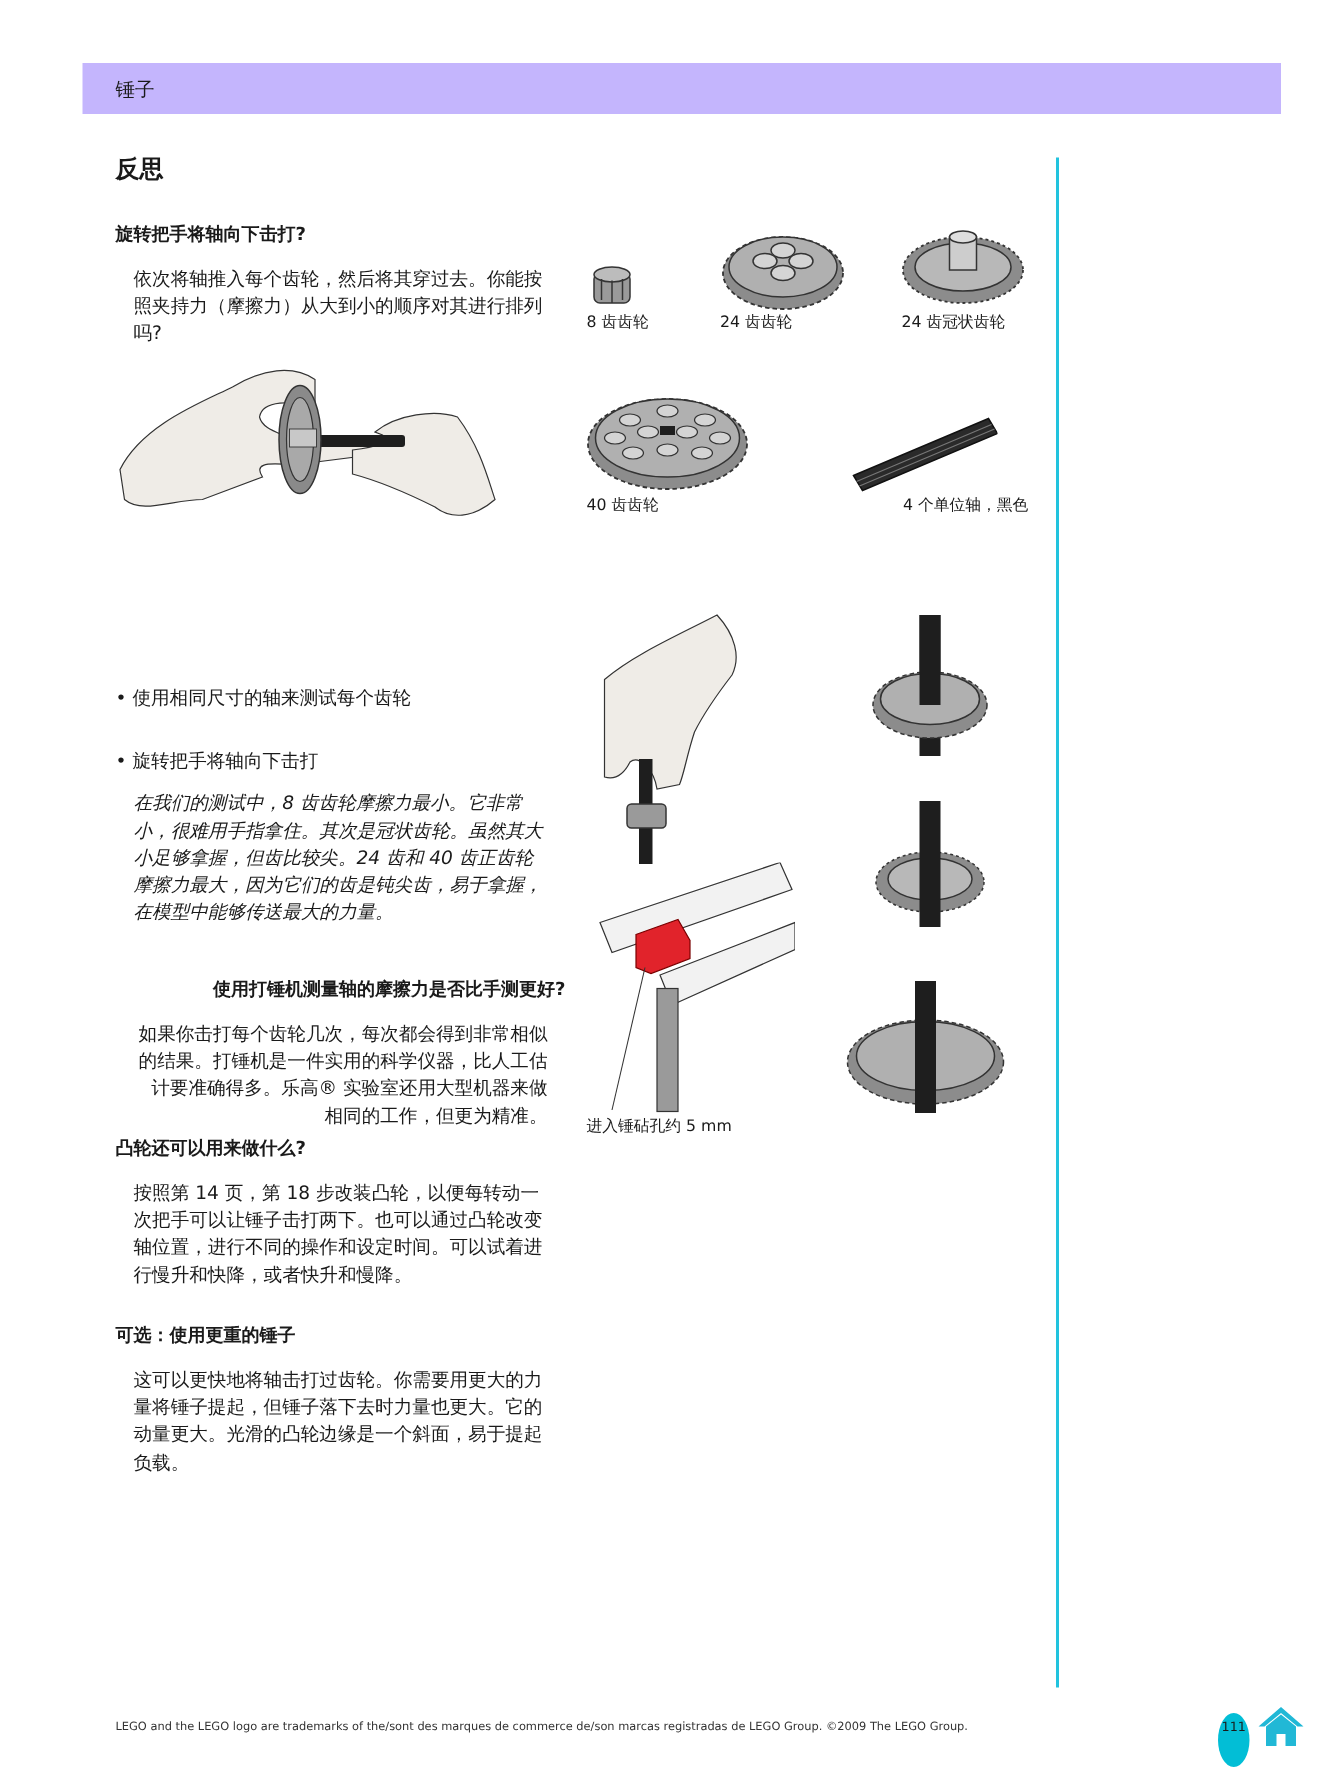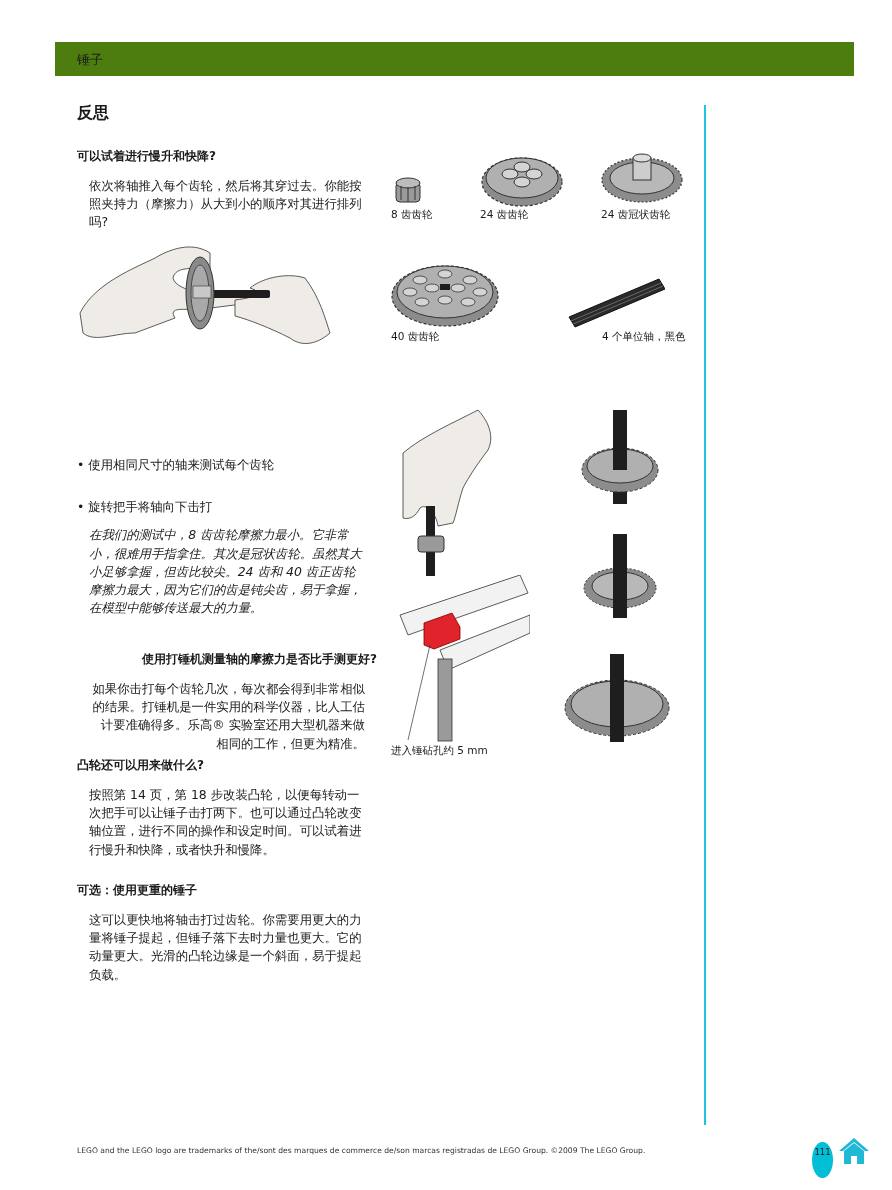--- a/index.html
+++ b/index.html
@@ -1,18 +1,18 @@
 <!DOCTYPE html>
 <html><head>
 <meta charset="utf-8">
 <style>
   * { margin:0; padding:0; box-sizing:border-box; }
   html, body { width:892px; height:1190px; background:#ffffff; overflow:hidden; }
   body { position:relative; font-family:"DejaVu Sans","Liberation Sans",sans-serif; color:#1a1a1a; }
-  .header-bar { position:absolute; left:55px; top:42px; width:799px; height:34px; background:#4d7c0f; }
+  .header-bar { position:absolute; left:55px; top:42px; width:799px; height:34px; background:#c4b5fd; }
   .header-bar span { position:absolute; left:22px; top:9px; font-size:13px; color:#1a1a1a; }
   .page-title { position:absolute; left:77px; top:103px; font-size:16px; font-weight:bold; }
   .vline { position:absolute; left:704px; top:105px; width:2px; height:1020px; background:#21c3de; }
   .section { position:absolute; left:77px; width:300px; font-size:12.4px; line-height:18.2px; }
   .section h3 { font-size:12px; font-weight:bold; line-height:18px; }
   .section p { margin:12px; }
   .section ul { list-style:none; }
   .section li { padding-left:0;margin-top:24px; }
   .section li::before { content:"• "; }
   .italic { font-style:italic; }
@@ -27,21 +27,21 @@
 
 <div class="header-bar">
   <span>锤子</span>
 </div>
 
 <div class="page-title">反思</div>
 
 <div class="vline"></div>
 
 <div class="section" style="top:147px;">
-  <h3>可以试着进行慢升和快降?</h3>
+  <h3>旋转把手将轴向下击打?</h3>
   <p>依次将轴推入每个齿轮，然后将其穿过去。你能按照夹持力（摩擦力）从大到小的顺序对其进行排列吗?</p>
 </div>
 
 <svg class="fig" style="left:75px;top:238px;" width="290" height="120">
   <path d="M5,75 C20,45 60,30 80,20 C100,8 120,5 135,15 L135,32 C120,30 100,28 98,40 C100,48 110,50 120,55 L175,55 L175,65 L120,72 C100,70 95,72 100,80 L60,95 C40,95 20,105 8,95 Z" fill="#efece7" stroke="#333" stroke-width="0.8"></path>
   <path d="M175,50 C190,38 215,35 230,40 C245,60 250,80 255,95 C240,108 225,108 215,100 C195,90 175,82 160,78 L160,62 C175,60 185,58 180,52 Z" fill="#efece7" stroke="#333" stroke-width="0.8"></path>
   <rect x="130" y="52" width="65" height="8" rx="2" fill="#1e1e1e"></rect>
   <ellipse cx="125" cy="55" rx="14" ry="36" fill="#8a8a8a" stroke="#333" stroke-width="1"></ellipse>
   <ellipse cx="125" cy="55" rx="9" ry="28" fill="#a9a9a9" stroke="#333" stroke-width="0.8"></ellipse>
   <rect x="118" y="48" width="18" height="12" fill="#c8c8c8" stroke="#333" stroke-width="0.6"></rect>

